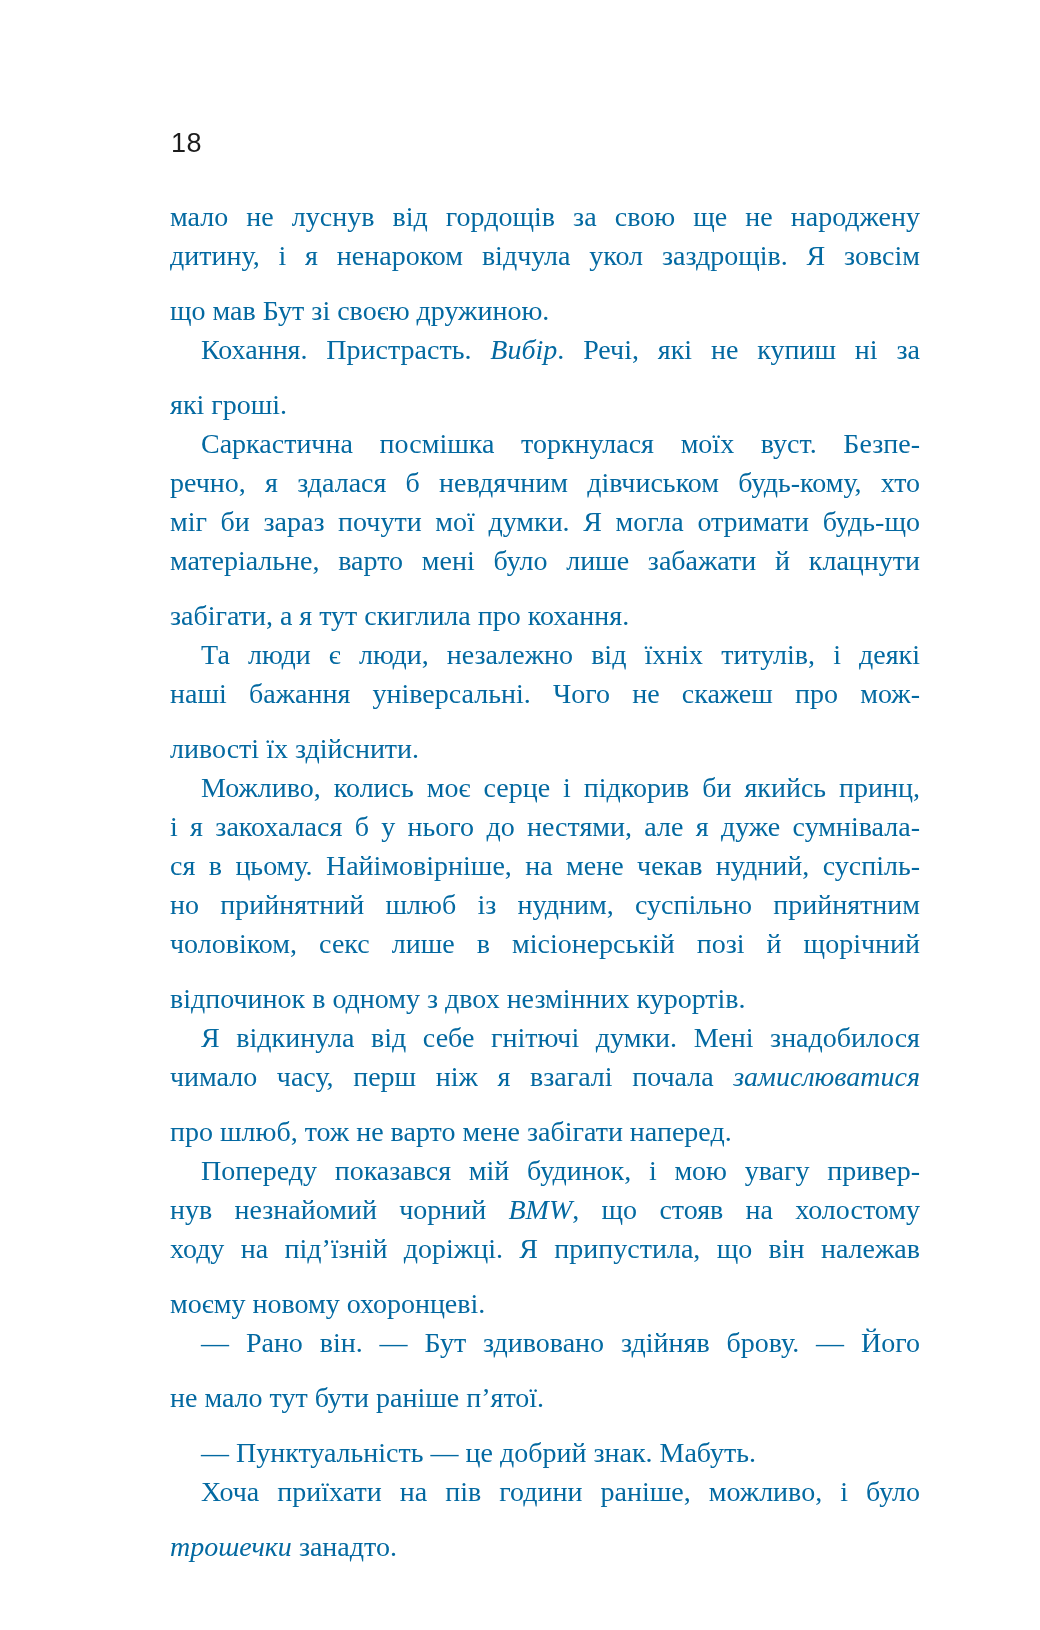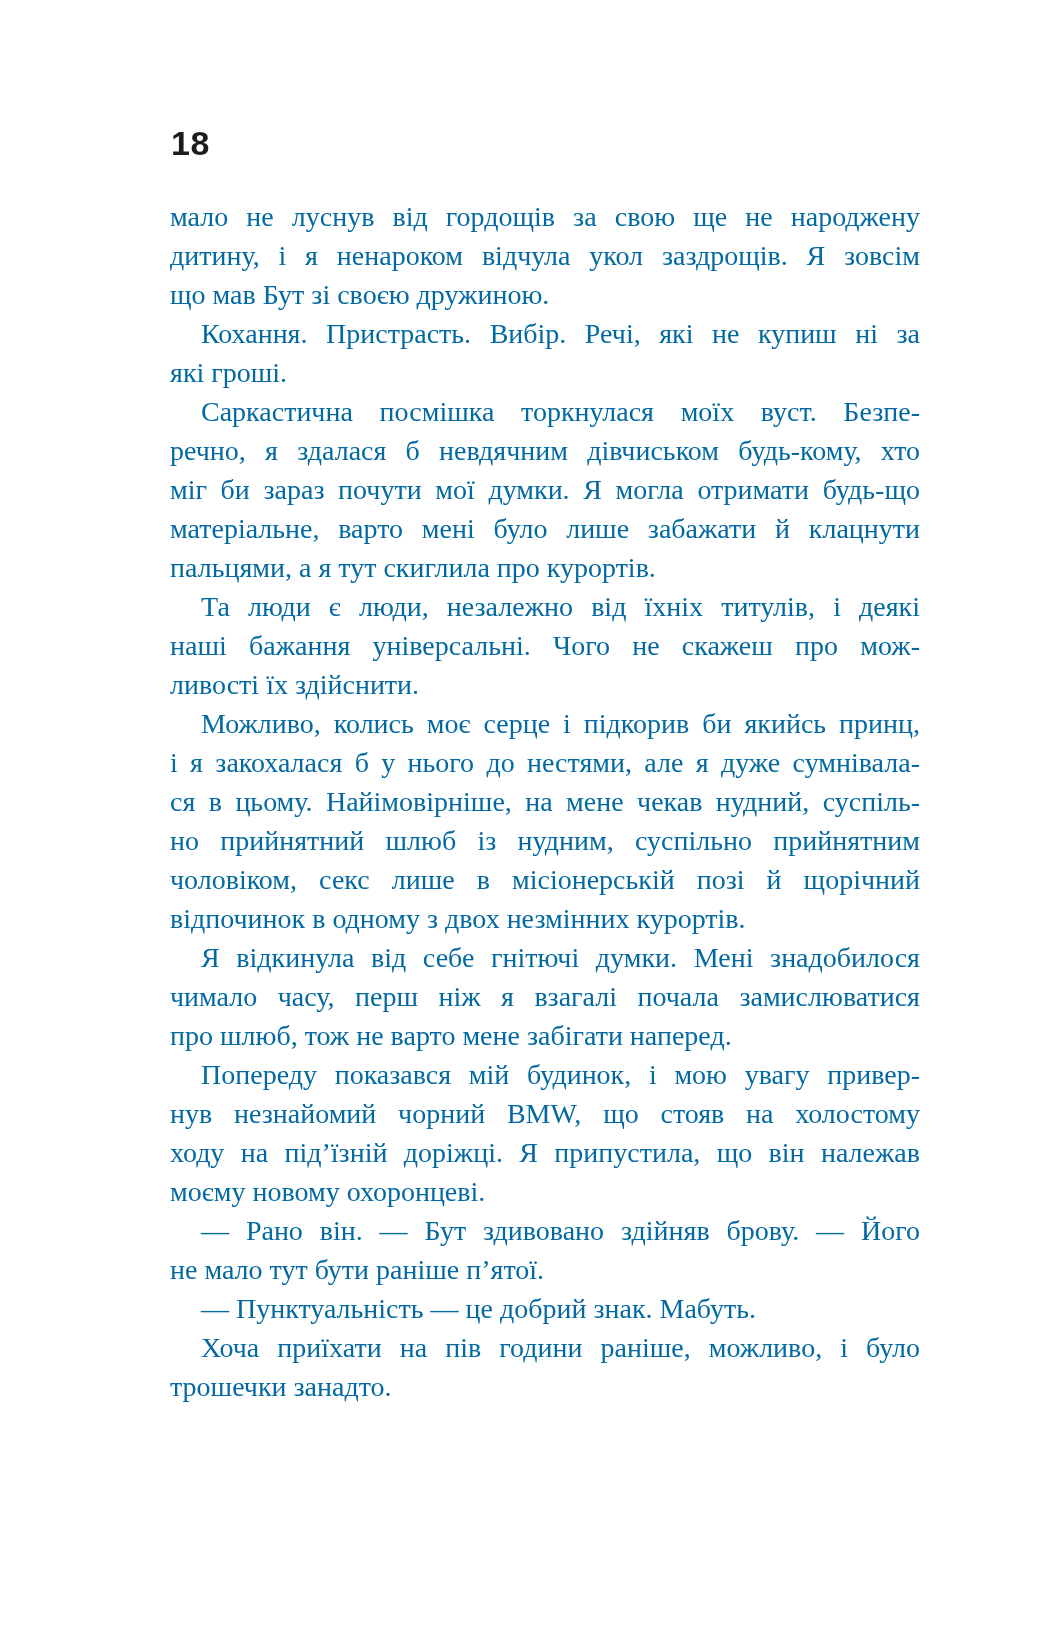--- a/index.html
+++ b/index.html
@@ -12,22 +12,22 @@
     width: 1040px;
     height: 1630px;
     background: #ffffff;
     overflow: hidden;
   }
   .page-number {
     position: absolute;
     left: 171px;
     top: 130px;
     font-family: "Liberation Sans", "DejaVu Sans", sans-serif;
-    font-weight: 700;
-    font-size: 34px;
+    font-weight: 400;
+    font-size: 27px;
     line-height: 26px;
     color: #1c1c1c;
     letter-spacing: 0.5px;
   }
   .text-block {
     position: absolute;
     left: 170px;
     top: 197px;
     width: 750px;
     font-family: "Liberation Serif", "DejaVu Serif", serif;
@@ -37,44 +37,46 @@
   }
   .line {
     text-align: justify;
     text-align-last: justify;
     -moz-text-align-last: justify;
     white-space: normal;
   }
   .line.no-just {
     text-align: left;
     text-align-last: left;
+    margin-top: 16px;
     -moz-text-align-last: left;
   }
   .line.indent {
     padding-left: 31px;
   }
   .it {
+    font-style: italic;
   }
 </style>
 </head>
 <body>
 
 <div class="page">
   <div class="page-number">18</div>
   <div class="text-block">
       <div class="line"><span>мало не луснув від гордощів за свою ще не народжену</span></div>
       <div class="line"><span>дитину, і я ненароком відчула укол заздрощів. Я зовсім</span></div>
       <div class="line no-just"><span>що мав Бут зі своєю дружиною.</span></div>
       <div class="line indent"><span>Кохання. Пристрасть. </span><span class="it">Вибір</span><span>. Речі, які не купиш ні за</span></div>
       <div class="line no-just"><span>які гроші.</span></div>
       <div class="line indent"><span>Саркастична посмішка торкнулася моїх вуст. Безпе-</span></div>
       <div class="line"><span>речно, я здалася б невдячним дівчиськом будь-кому, хто</span></div>
       <div class="line"><span>міг би зараз почути мої думки. Я могла отримати будь-що</span></div>
       <div class="line"><span>матеріальне, варто мені було лише забажати й клацнути</span></div>
-      <div class="line no-just"><span>пальцями, а я тут скиглила про курортів.</span></div>
+      <div class="line no-just"><span>забігати, а я тут скиглила про кохання.</span></div>
       <div class="line indent"><span>Та люди є люди, незалежно від їхніх титулів, і деякі</span></div>
       <div class="line"><span>наші бажання універсальні. Чого не скажеш про мож-</span></div>
       <div class="line no-just"><span>ливості їх здійснити.</span></div>
       <div class="line indent"><span>Можливо, колись моє серце і підкорив би якийсь принц,</span></div>
       <div class="line"><span>і я закохалася б у нього до нестями, але я дуже сумнівала-</span></div>
       <div class="line"><span>ся в цьому. Найімовірніше, на мене чекав нудний, суспіль-</span></div>
       <div class="line"><span>но прийнятний шлюб із нудним, суспільно прийнятним</span></div>
       <div class="line"><span>чоловіком, секс лише в місіонерській позі й щорічний</span></div>
       <div class="line no-just"><span>відпочинок в одному з двох незмінних курортів.</span></div>
       <div class="line indent"><span>Я відкинула від себе гнітючі думки. Мені знадобилося</span></div>

